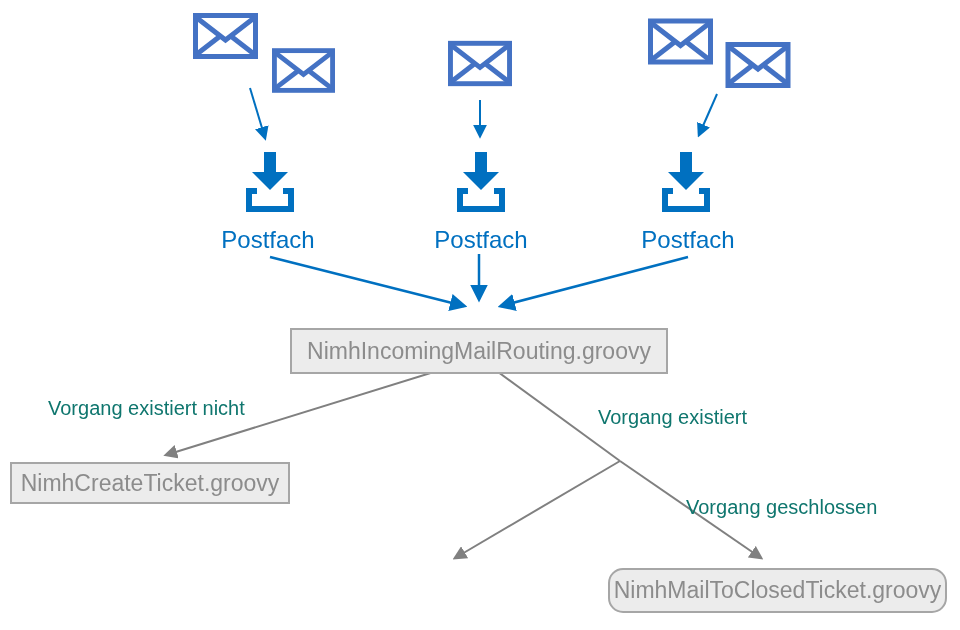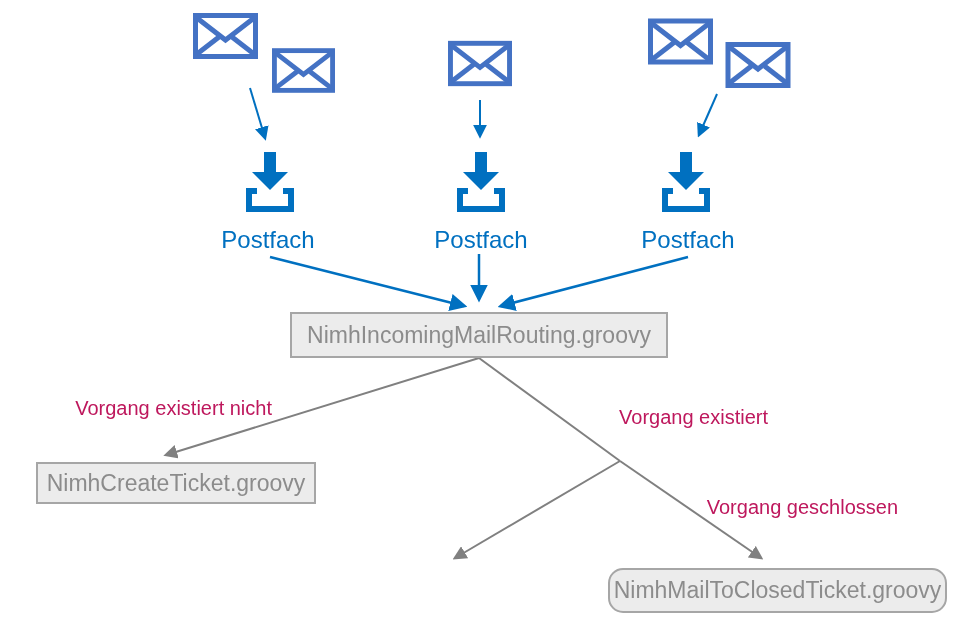--- a/index.html
+++ b/index.html
@@ -28,23 +28,23 @@
     border: 2px solid #a6a6a6;
     color: #8c8c8c;
     font-size: 23px;
     display: flex;
     align-items: center;
     justify-content: center;
     white-space: nowrap;
   }
   .edge-label {
     position: absolute;
-    color: #be185d;
+    color: #0f766e;
     font-size: 20px;
-    text-align: right;
+    text-align: left;
     white-space: nowrap;
   }
   .postfach-label {
     position: absolute;
     color: #0070c0;
     font-size: 24px;
     text-align: center;
     width: 120px;
     white-space: nowrap;
   }
@@ -119,23 +119,23 @@
     <polyline points="4,5 32.5,27 61,5" fill="none" stroke="#4472c4" stroke-width="5"></polyline>
     <line x1="4" y1="41" x2="26" y2="24" stroke="#4472c4" stroke-width="5"></line>
     <line x1="61" y1="41" x2="39" y2="24" stroke="#4472c4" stroke-width="5"></line>
   </svg>
   <svg class="abs" style="left:659px; top:150px;" width="54" height="65" viewBox="0 0 54 65">
     <polygon points="21,2 33,2 33,22 45,22 27,40 9,22 21,22" fill="#0070c0"></polygon>
     <path d="M14,41 L6,41 L6,59 L48,59 L48,41 L40,41" fill="none" stroke="#0070c0" stroke-width="6"></path>
   </svg>
   <div class="postfach-label" style="left:628px; top:226px;">Postfach</div>
 
-  <div class="node-box" style="left:290px; top:312px; width:378px; height:46px;">NimhIncomingMailRouting.groovy</div>
+  <div class="node-box" style="left:290px; top:328px; width:378px; height:46px;">NimhIncomingMailRouting.groovy</div>
 
-  <div class="node-box" style="left:10px; top:462px; width:280px; height:42px;margin-left:26px;">NimhCreateTicket.groovy</div>
+  <div class="node-box" style="left:10px; top:462px; width:280px; height:42px;">NimhCreateTicket.groovy</div>
 
 
   <div class="node-box" style="left:608px; top:568px; width:339px; height:45px;border-radius:15px;">NimhMailToClosedTicket.groovy</div>
 
   <div class="edge-label" style="left:48px; top:397px; width:224px;">Vorgang existiert nicht</div>
 
   <div class="edge-label" style="left:598px; top:398px; width:170px;margin-top:8px;">Vorgang existiert</div>
 
 
   <div class="edge-label" style="left:686px; top:496px; width:212px;">Vorgang geschlossen</div>

